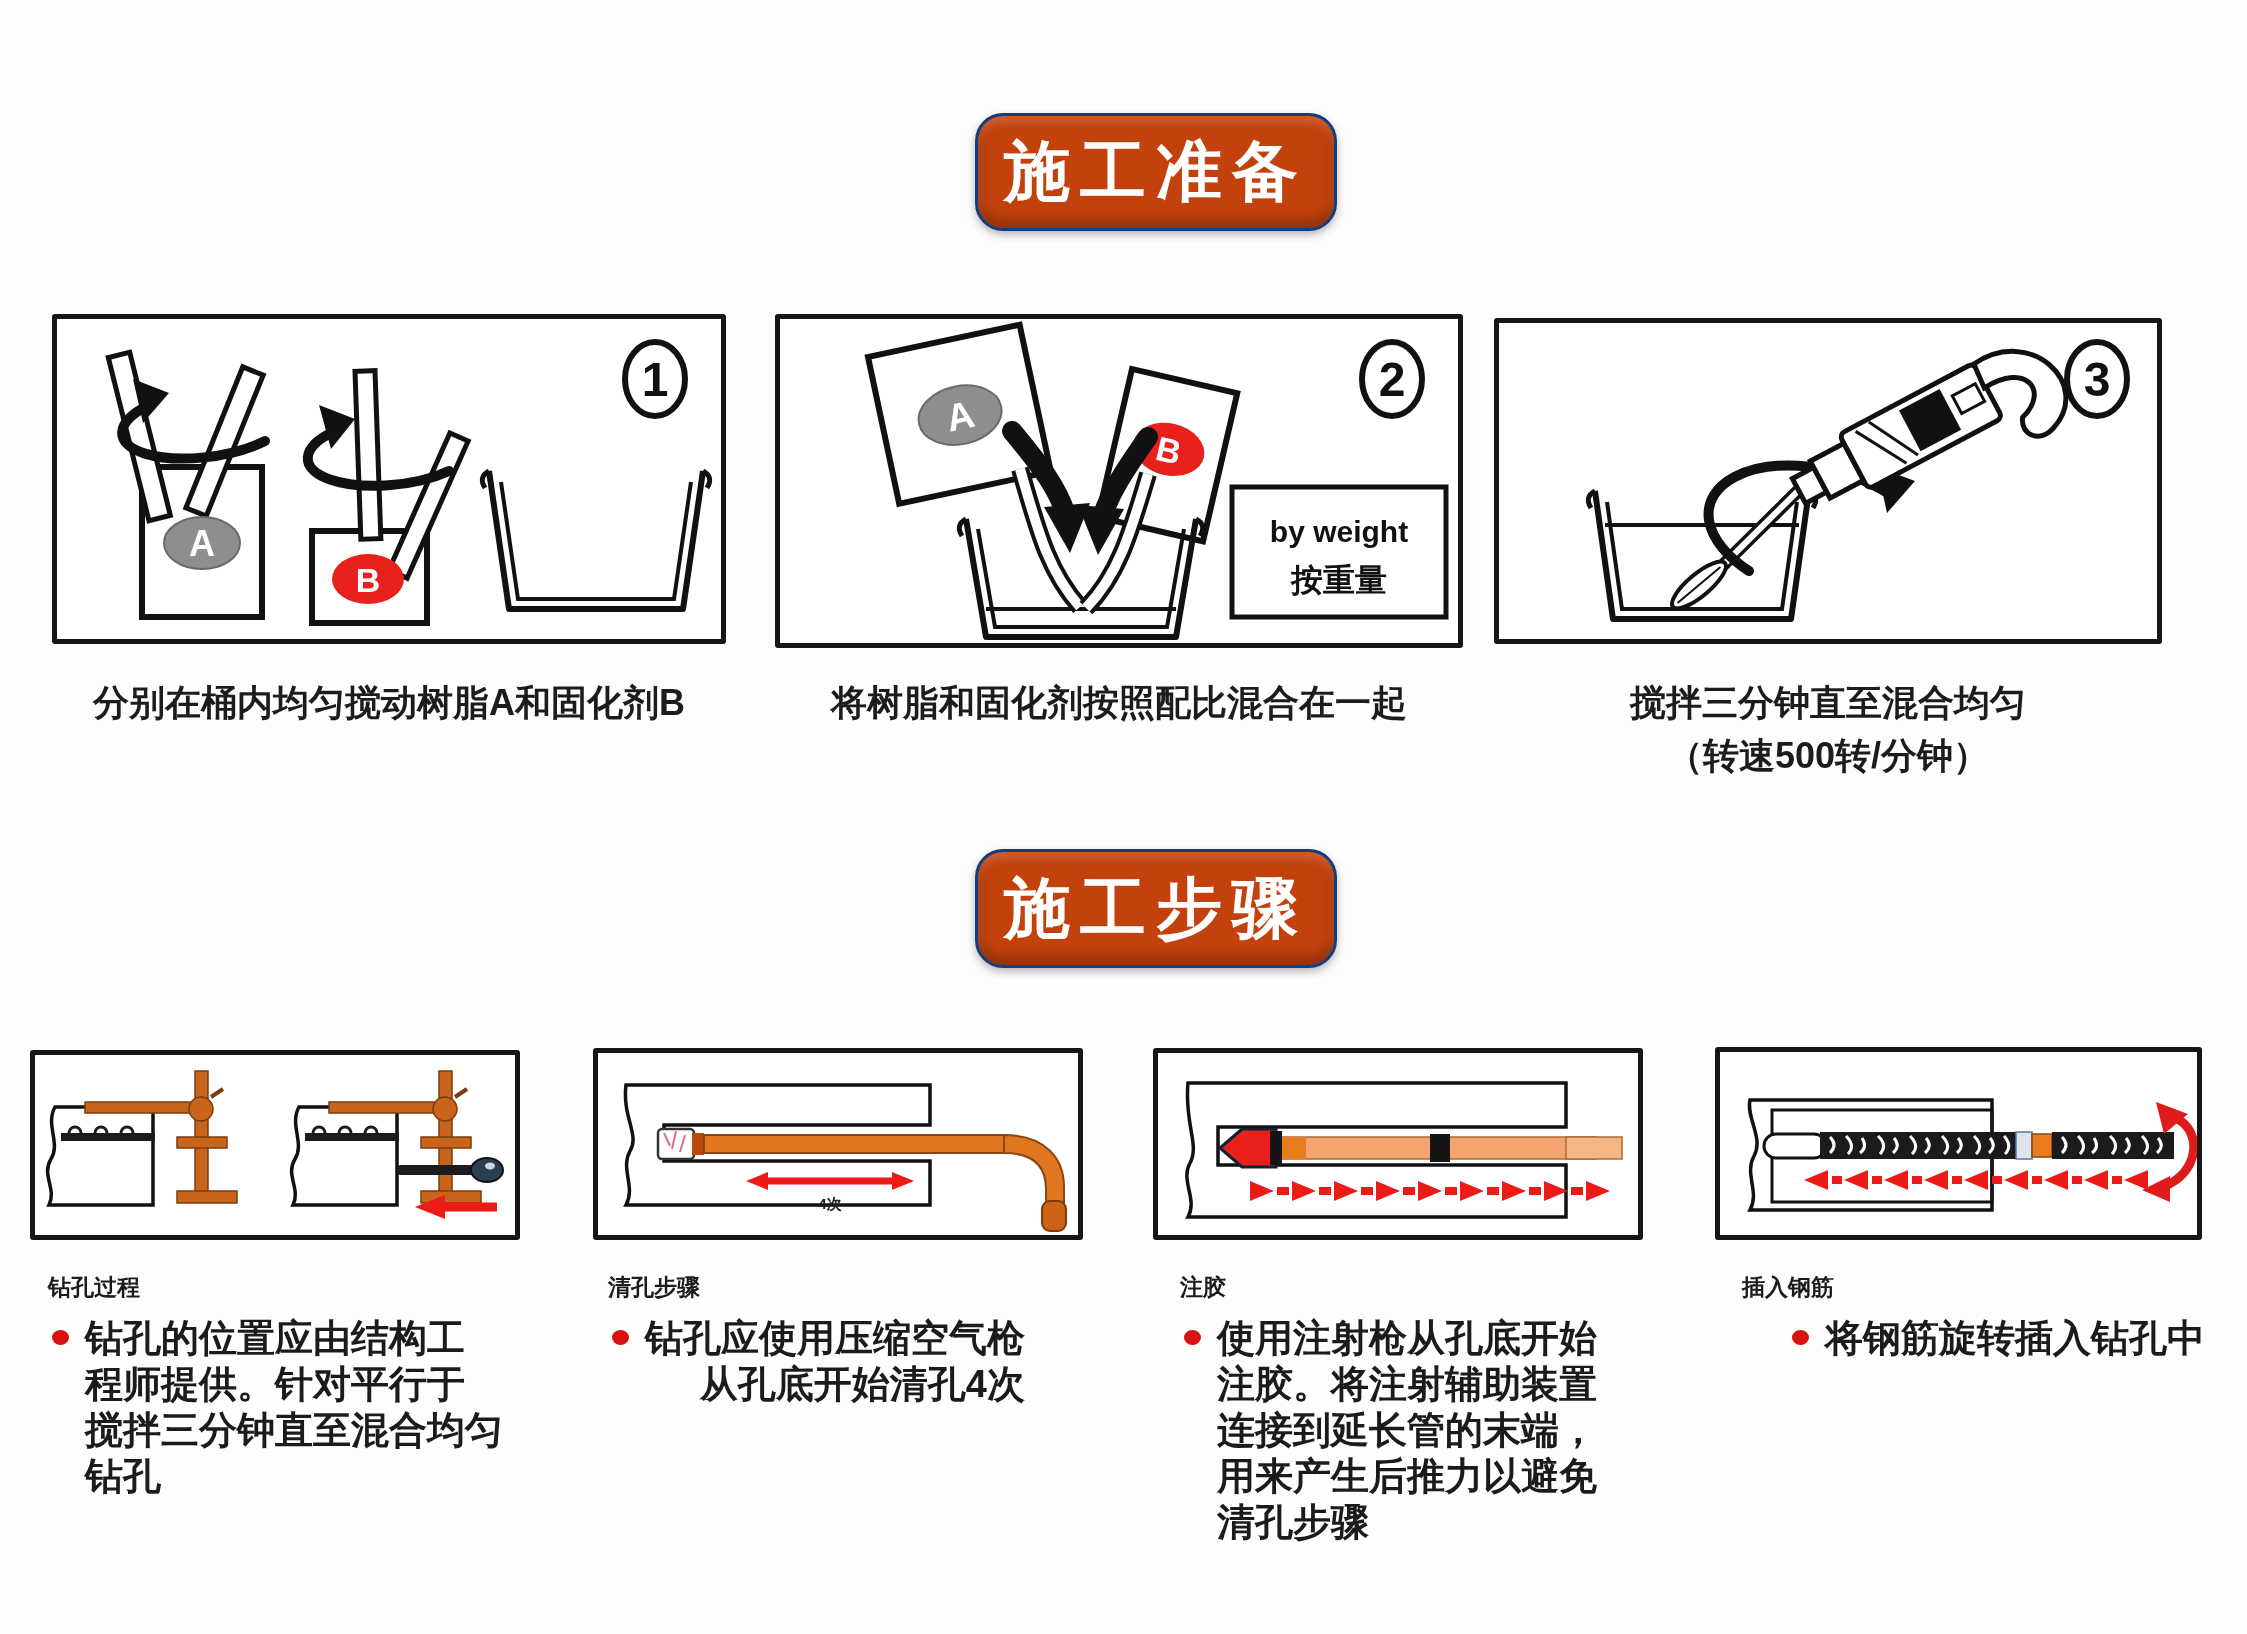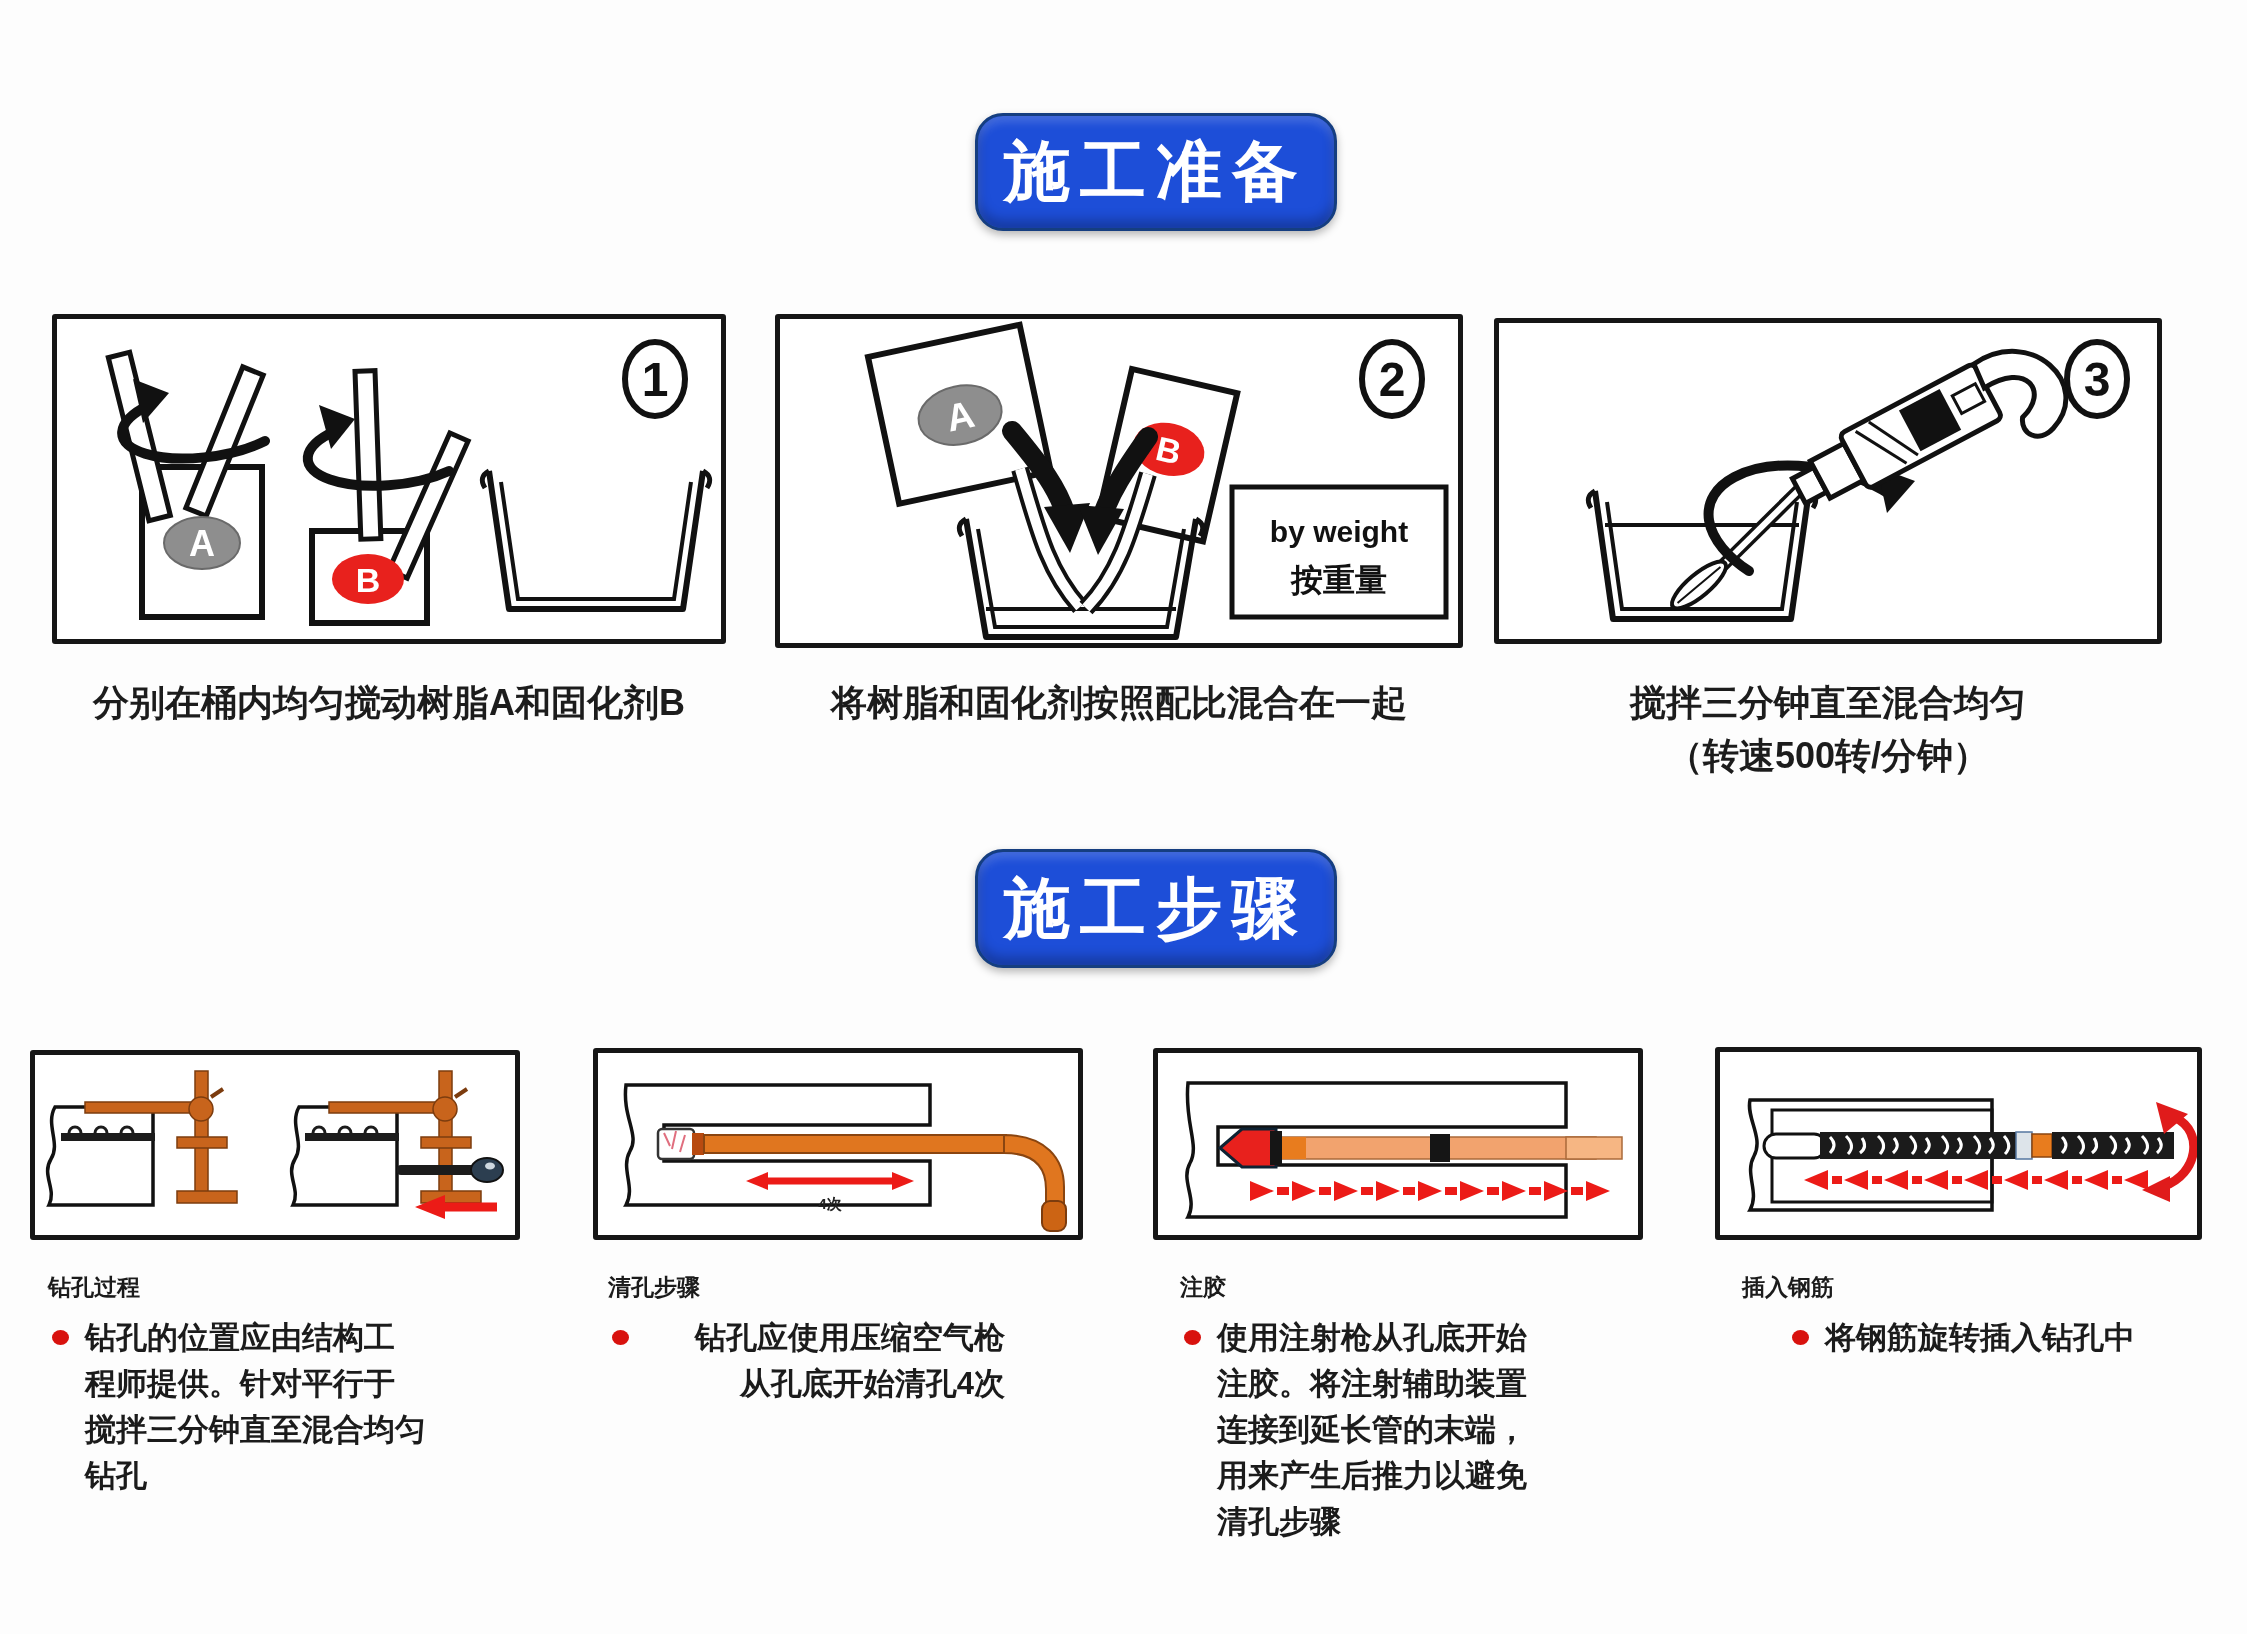--- a/index.html
+++ b/index.html
@@ -2,36 +2,36 @@
 <html><head>
 <meta charset="utf-8">
 <style>
   html,body{margin:0;padding:0;background:#ffffff;}
   .canvas{
     position:relative;width:2247px;height:1634px;background:#fdfdfd;
     font-family:"Liberation Sans","DejaVu Sans",sans-serif;overflow:hidden;color:#1b1b1b;
   }
   .badge{
     position:absolute;display:flex;align-items:center;justify-content:center;
-    background:#1d4ed8;border:3px solid #153e80;border-radius:28px;color:#fff;
+    background:#c2410c;border:3px solid #153e80;border-radius:28px;color:#fff;
     font-size:66px;font-weight:bold;letter-spacing:10px;
     box-shadow:0 4px 8px rgba(0,0,0,.28), inset 0 -8px 12px rgba(0,0,0,.25), inset 0 6px 10px rgba(255,255,255,.18);
   }
   .panel{
     position:absolute;background:#fff;border:5px solid #161616;border-radius:3px;box-sizing:border-box;
   }
   .panel svg{display:block;width:100%;height:100%;}
   .caption{
     position:absolute;text-align:center;font-size:36px;font-weight:700;color:#1c1c1c;line-height:53px;
   }
   .tblock{position:absolute;}
   .tblock .hd{font-size:23px;font-weight:800;margin:0 0 12px 0;}
   .bullet{display:flex;margin-top:4px;}
   .dot{flex:0 0 auto;width:17px;height:15px;border-radius:50%;background:#d8120e;margin:15px 16px 0 4px;}
-  .blines{font-size:31px;font-weight:600;line-height:46px;}
+  .blines{font-size:38px;font-weight:600;line-height:46px;}
   .tblock.center .blines{text-align:right;min-width:360px;}
   .tblock.indent .bullet{margin-left:46px;margin-top:10px;}
 </style>
 </head>
 <body>
 
 <div class="canvas">
 
   <div class="badge" style="left:975px;top:113px;width:356px;height:112px">
     <span>施工准备</span>

